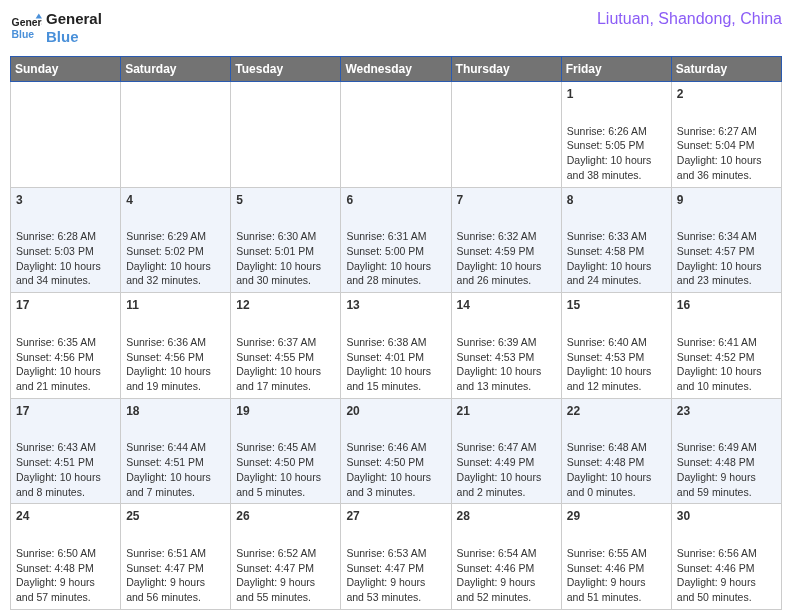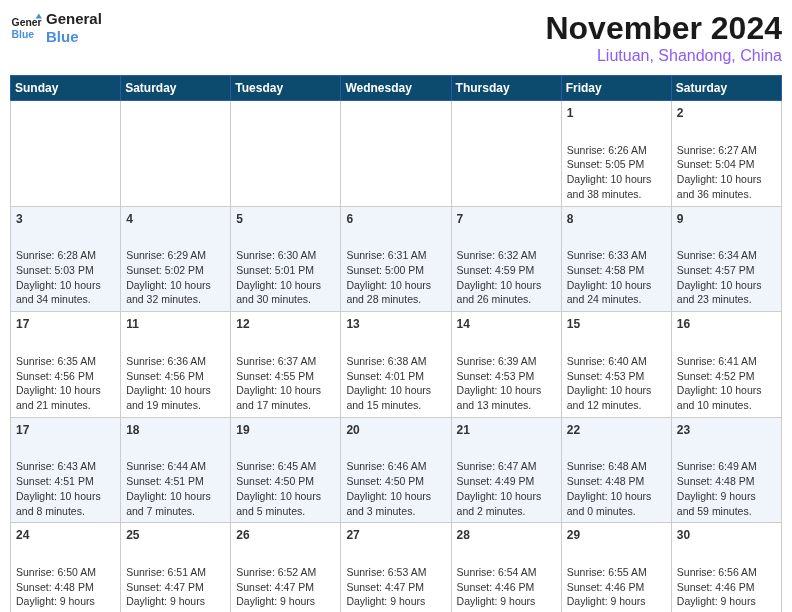--- a/index.html
+++ b/index.html
@@ -36,21 +36,21 @@
     .location-title {
       font-size: 16px;
       color: #8b5cf6;
     }
     .calendar {
       width: 100%;
       border-collapse: collapse;
       font-size: 11px;
     }
     .calendar th {
-      background: #0c4a6e;
+      background: #737373;
       color: #fff;
       padding: 5px 4px;
       text-align: left;
       font-size: 12px;
       font-weight: bold;
       border: 1px solid #2a5aaf;
     }
     .calendar td {
       vertical-align: top;
       padding: 4px 5px;
@@ -91,21 +91,20 @@
       <text x="2" y="18" font-size="13" font-weight="bold" fill="#222">General</text>
       <text x="2" y="32" font-size="13" font-weight="bold" fill="#4a90d9">Blue</text>
       <polygon points="32,8 40,8 36,2" fill="#4a90d9"></polygon>
     </svg>
     <div style="display:flex;flex-direction:column;line-height:1.2;">
       <span style="font-size:15px;font-weight:bold;color:#222;">General</span>
       <span style="font-size:15px;font-weight:bold;color:#4a90d9;">Blue</span>
     </div>
   </div>
   <div class="title-block">
-    <div class="month-title">November 2024</div>
     <div class="location-title">Liutuan, Shandong, China</div>
   </div>
 </div>
 
 <table class="calendar">
   <thead>
     <tr>
     <th>Sunday</th>
         <th>Saturday</th>
         <th>Tuesday</th>

